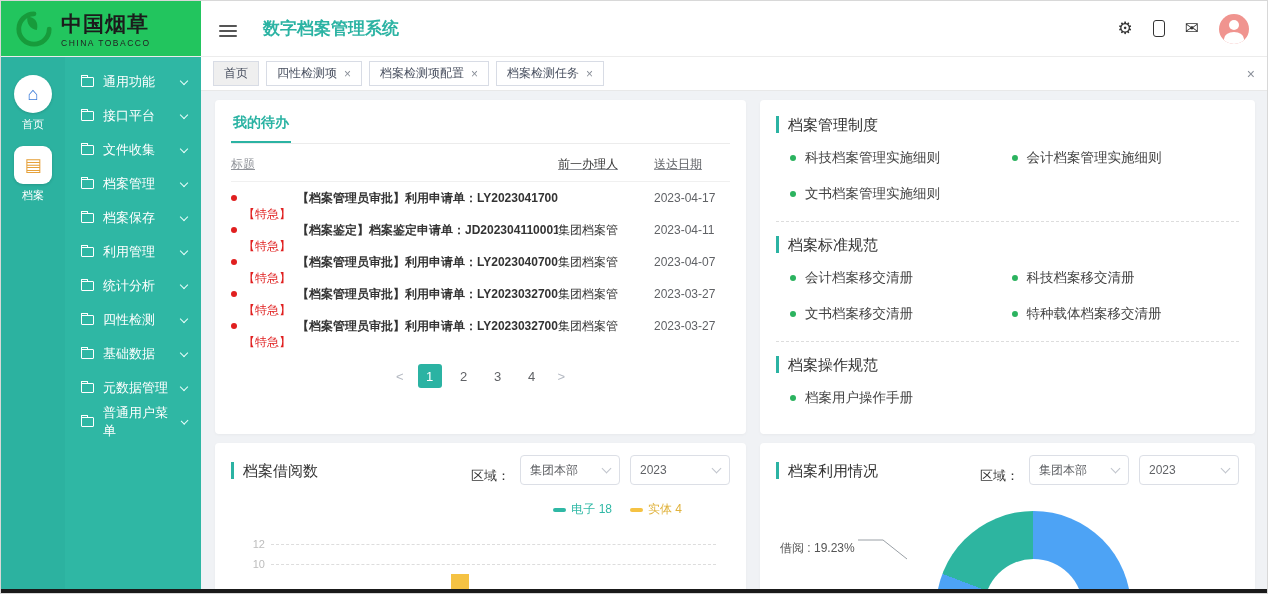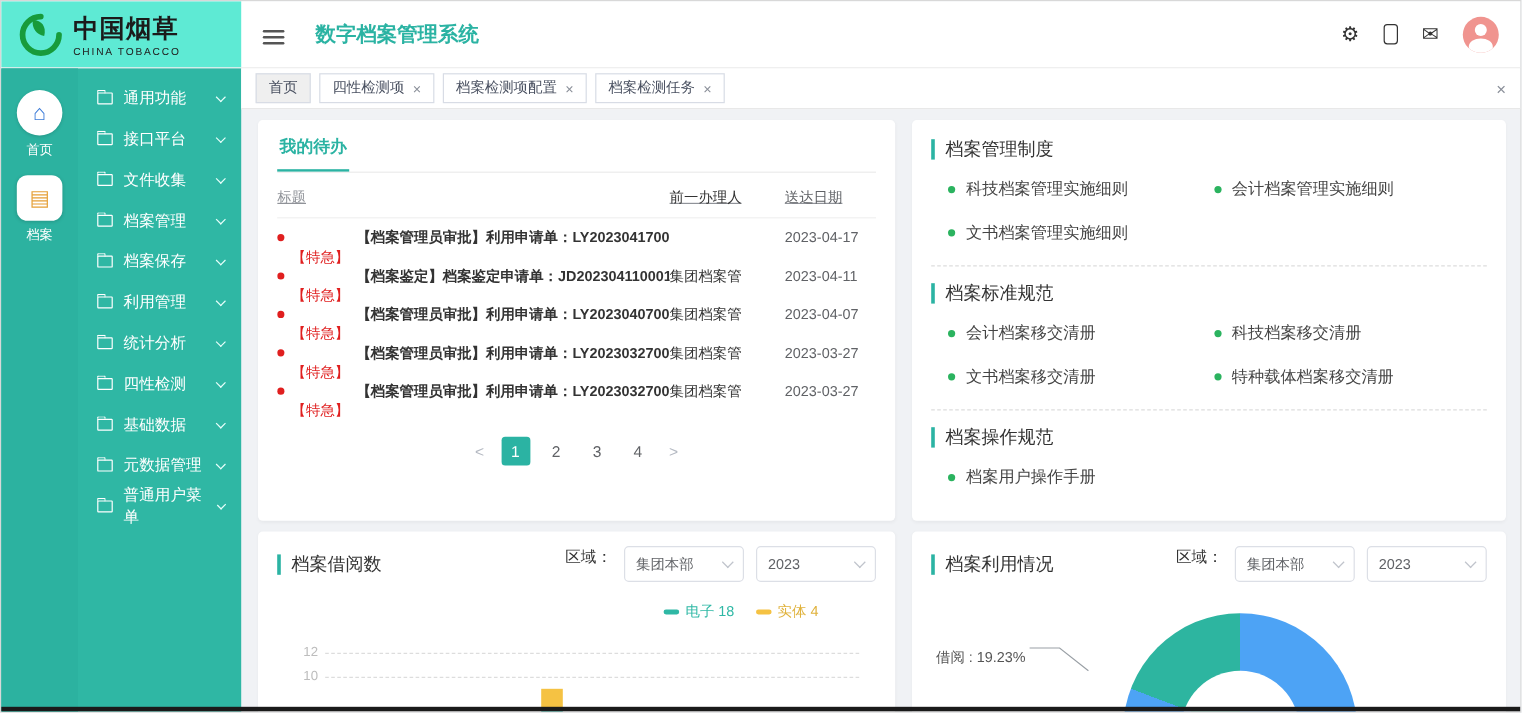--- a/index.html
+++ b/index.html
@@ -2,21 +2,21 @@
 <html><head>
 <meta charset="utf-8">
 <style>
   * { margin:0; padding:0; box-sizing:border-box; }
   body { font-family:"Liberation Sans","DejaVu Sans",sans-serif; background:#fff; }
   .app { position:relative; width:1268px; height:594px; overflow:hidden; border:1px solid #d8d8d8; background:#f0f2f5; }
   .bottom-strip { position:absolute; left:0; bottom:0; width:100%; height:4px; background:#1a1a1a; z-index:50; }
 
   
   .topbar { display:flex; height:56px; background:#fff; border-bottom:1px solid #ececec; }
-  .logo-area { width:200px; display:flex; align-items:center; gap:8px; padding-left:14px; background:#5eead4; }
+  .logo-area { width:200px; display:flex; align-items:center; gap:8px; padding-left:14px; background:#22c55e; }
   .logo-text .cn { font-size:21px; font-weight:bold; color:#1b1b1b; letter-spacing:1px; }
   .logo-text .en { font-size:8.5px; color:#222; letter-spacing:1.5px; }
   .topbar-main { flex:1; display:flex; align-items:center; gap:26px; padding:0 18px; }
   .collapse-icon { width:18px; height:14px; position:relative; cursor:pointer; }
   .collapse-icon span { display:block; height:2px; background:#555; margin:3px 0; border-radius:1px; }
   .app-title { font-size:17px; font-weight:bold; color:#2bb3a3; }
   .topbar-icons { margin-left:auto; display:flex; align-items:center; gap:20px; }
   .hicon { font-size:17px; color:#333; cursor:pointer; line-height:1; }
   .tablet-icon { width:12px; height:17px; border:1.6px solid #333; border-radius:3px; cursor:pointer; }
   .avatar { width:30px; height:30px; border-radius:50%; background:#f0948f; position:relative; overflow:hidden; cursor:pointer; }
@@ -67,21 +67,21 @@
 
   
   .sec-title { font-size:15px; color:#333; padding-left:9px; border-left:3px solid #2bb3a3; line-height:17px; margin:4px 0 16px; }
   .doc-grid { display:grid; grid-template-columns:1fr 1fr; row-gap:18px; padding:0 6px 4px 14px; }
   .doc-item { display:flex; align-items:center; gap:9px; font-size:13.5px; color:#444; cursor:pointer; }
   .bullet { width:6px; height:6px; border-radius:50%; background:#2bb35f; flex-shrink:0; }
   .dash-divider { border-top:1px dashed #ddd; margin:14px 0; }
 
   
   .chart-header { display:flex; align-items:center; }
-  .filters { margin-left:auto; display:flex; align-items:flex-start; gap:10px; }
+  .filters { margin-left:auto; display:flex; align-items:flex-end; gap:10px; }
   .flabel { font-size:13px; color:#333; }
   .select { width:100px; height:30px; border:1px solid #dcdfe6; border-radius:4px; background:#fff; display:flex; align-items:center; justify-content:space-between; padding:0 9px; font-size:12px; color:#606266; cursor:pointer; }
   .sel-chev { width:7px; height:7px; border-right:1.4px solid #c0c4cc; border-bottom:1.4px solid #c0c4cc; transform:rotate(45deg); margin-top:-3px; }
 
   .legend { display:flex; justify-content:flex-end; gap:18px; margin:16px 48px 8px 0; font-size:12px; }
   .legend-item { display:flex; align-items:center; gap:5px; cursor:pointer; }
   .lmark { width:13px; height:4px; border-radius:2px; }
   .lmark.electronic { background:#2fb8a5; }
   .lmark.physical { background:#f5c243; }
   .ltext.electronic { color:#2fb8a5; }

